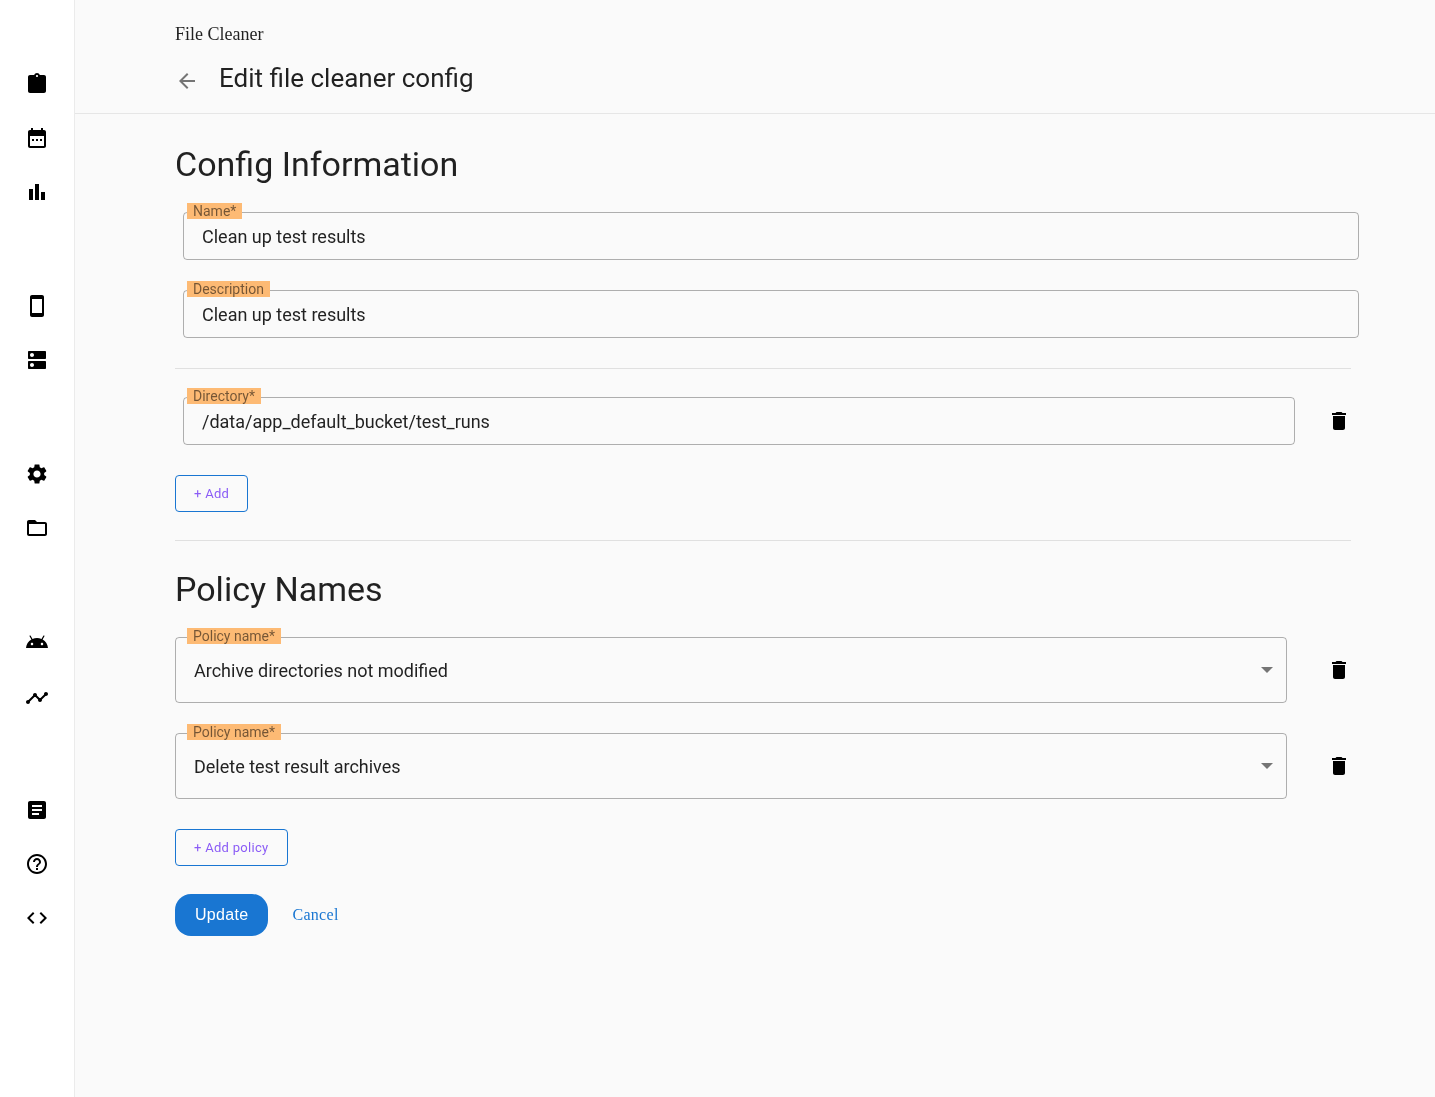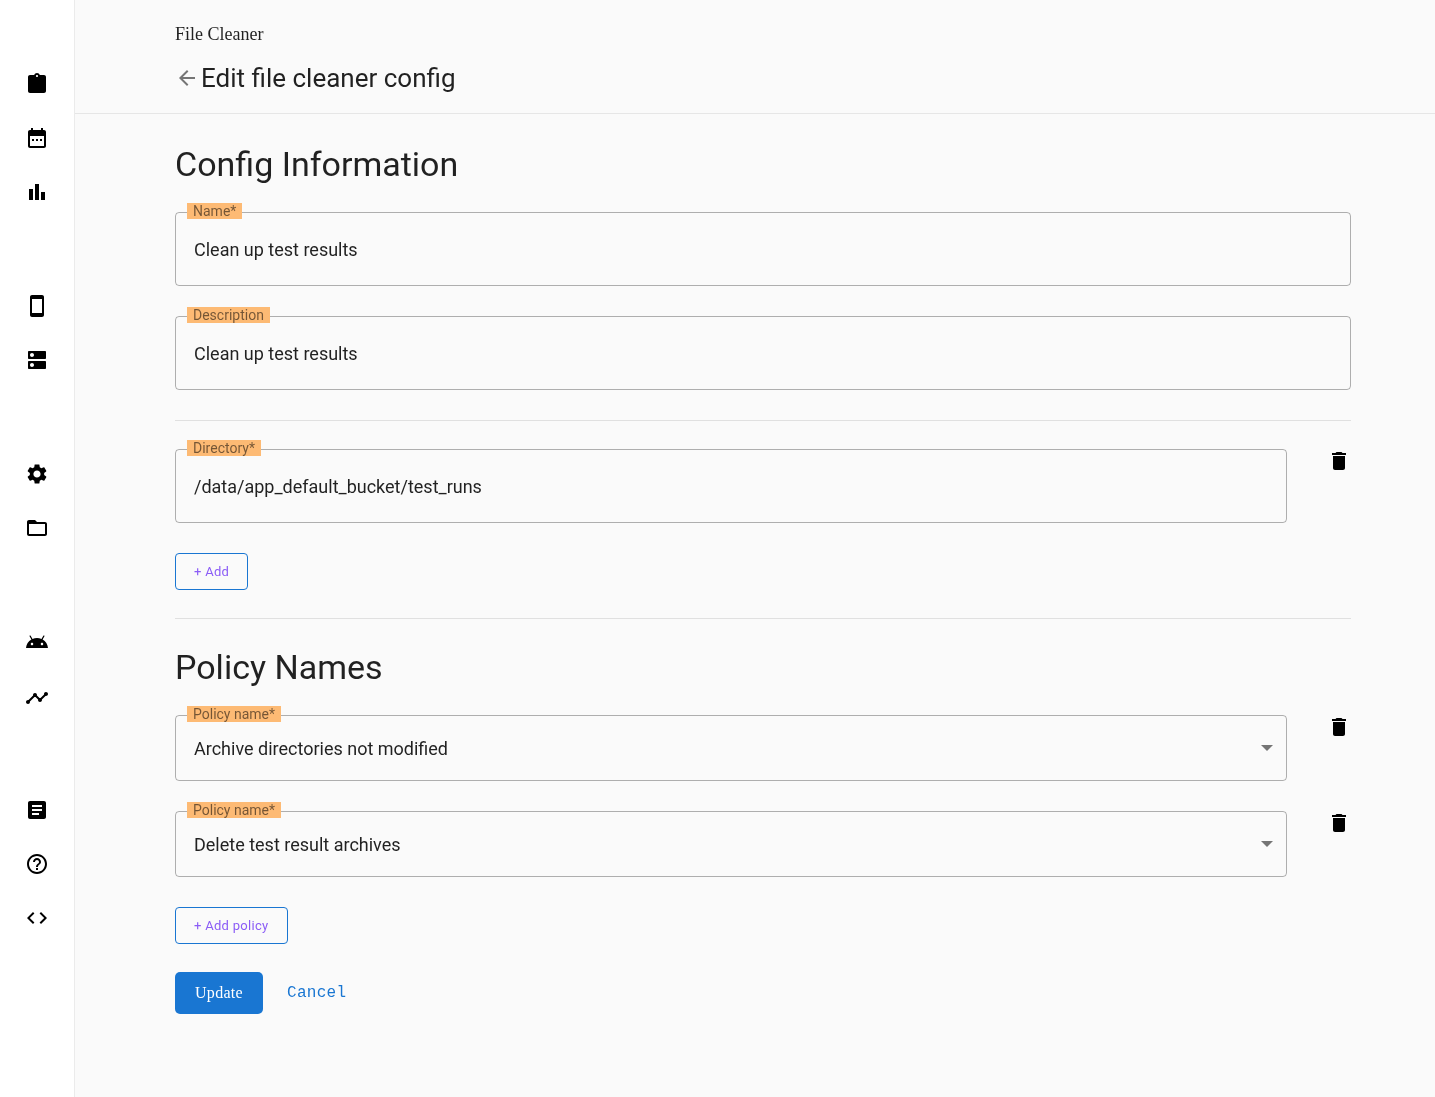--- a/index.html
+++ b/index.html
@@ -53,22 +53,22 @@
       border-bottom: 1px solid rgba(0,0,0,0.08);
     }
     .breadcrumb {
       font-size: 18px;
       color: rgba(0,0,0,0.87);
       margin-bottom: 18px;
       font-family: Liberation Serif, serif;
     }
     .title-row {
       display: flex;
-      align-items: center;
-      gap: 2px;
+      align-items: flex-end;
+      gap: 20px;
     }
     .back-arrow {
       width: 24px;
       height: 24px;
       cursor: pointer;
       fill: #757575;
     }
     .page-title {
       font-size: 26px;
       font-weight: 400;
@@ -92,38 +92,39 @@
       position: absolute;
       top: -9px;
       left: 12px;
       background: #fdba74;
       padding: 0 6px;
       font-size: 14px;
       color: rgba(0,0,0,0.54);
     }
     .text-input {
       width: 100%;
-      height: 74px;
+      height: 48px;
       border: 1px solid rgba(0,0,0,0.3);
       border-radius: 4px;
       background: transparent;
       padding: 0 18px;
       font-size: 18px;
       color: rgba(0,0,0,0.87);
       font-family: inherit;
       outline: none;
+      margin-left: 8px;
     }
     .divider {
       border: none;
       border-top: 1px solid rgba(0,0,0,0.1);
       margin: 10px 0 28px 0;
     }
     .row {
       display: flex;
-      align-items: flex-start;
+      align-items: center;
       gap: 40px;
       margin-bottom: 30px;
     }
     .row .field-wrap {
       flex: 1;
       margin-bottom: 0;
     }
     .trash-btn {
       width: 24px;
       height: 24px;
@@ -156,35 +157,35 @@
     .btn-row {
       display: flex;
       gap: 14px;
       align-items: center;
       margin-top: 10px;
     }
     .primary-btn {
       background: #1976d2;
       color: #fff;
       border: none;
-      border-radius: 5px;
+      border-radius: 16px;
       padding: 12px 20px;
       font-size: 16px;
       cursor: pointer;
-      font-family: Liberation Serif, serif;
+      font-family: Liberation Sans, sans-serif;
       letter-spacing: 0.3px;
     }
     .text-btn {
       background: transparent;
       color: #1976d2;
       border: none;
       padding: 12px 10px;
       font-size: 16px;
       cursor: pointer;
-      font-family: Liberation Mono, monospace;
+      font-family: Liberation Serif, serif;
       letter-spacing: 0.3px;
     }
     .add-row {
       margin-bottom: 28px;
     }
     .select-display {
       width: 100%;
       height: 66px;
       border: 1px solid rgba(0,0,0,0.3);
       border-radius: 4px;

